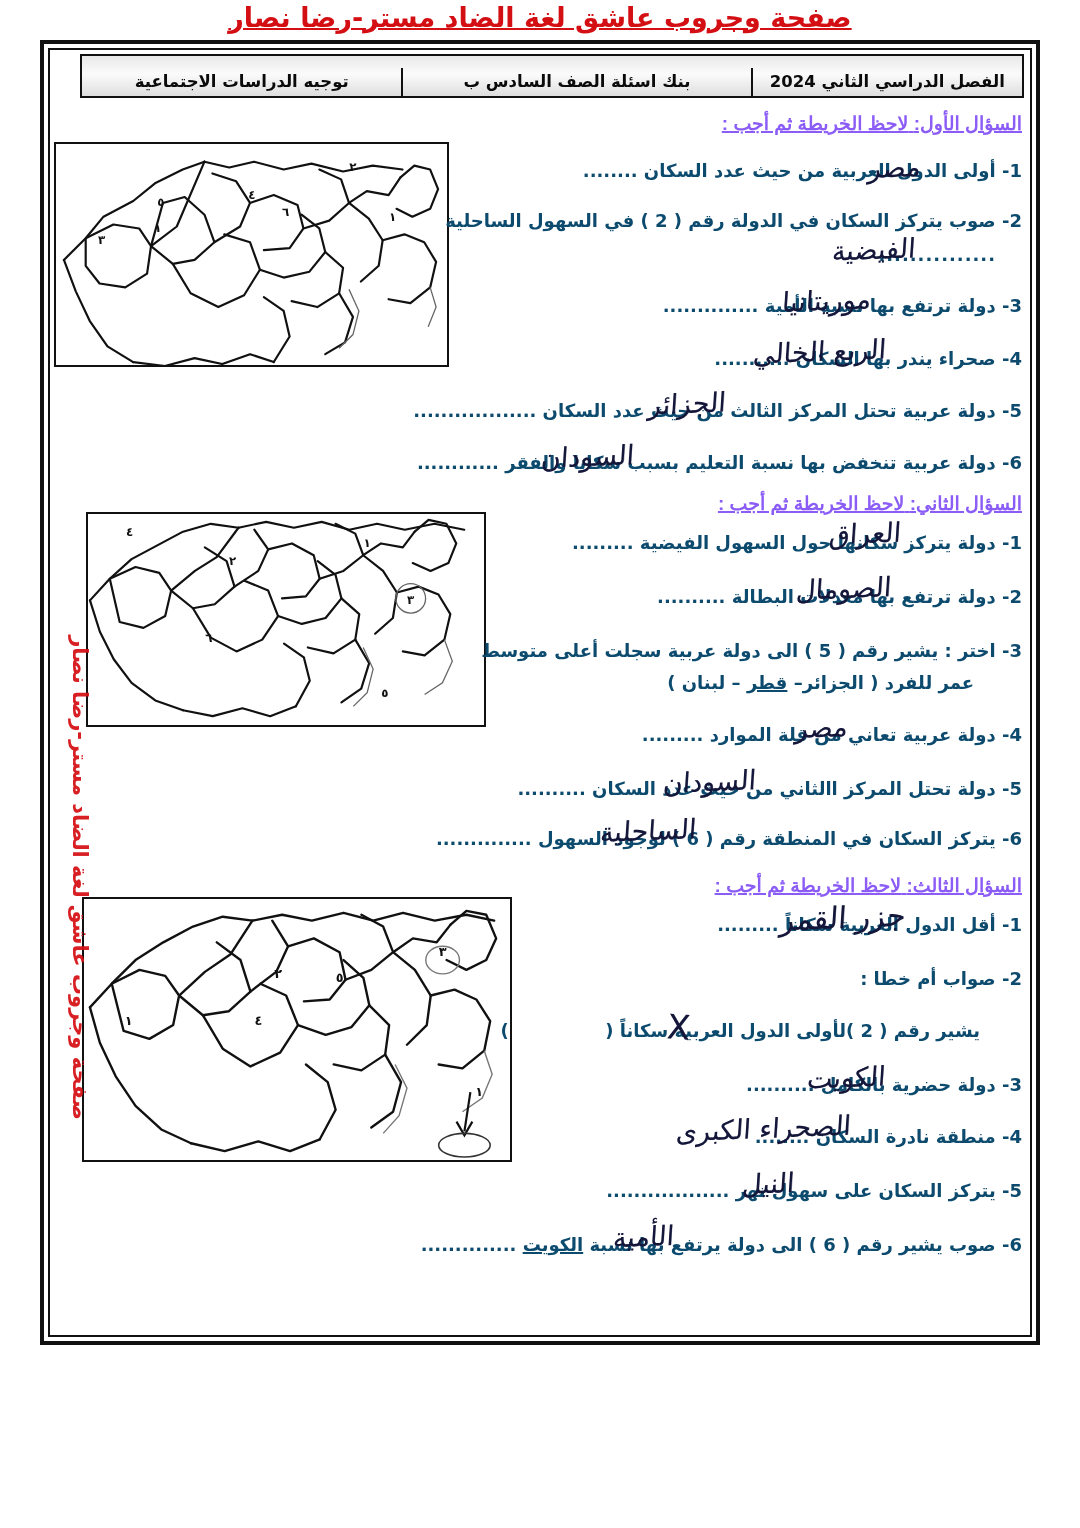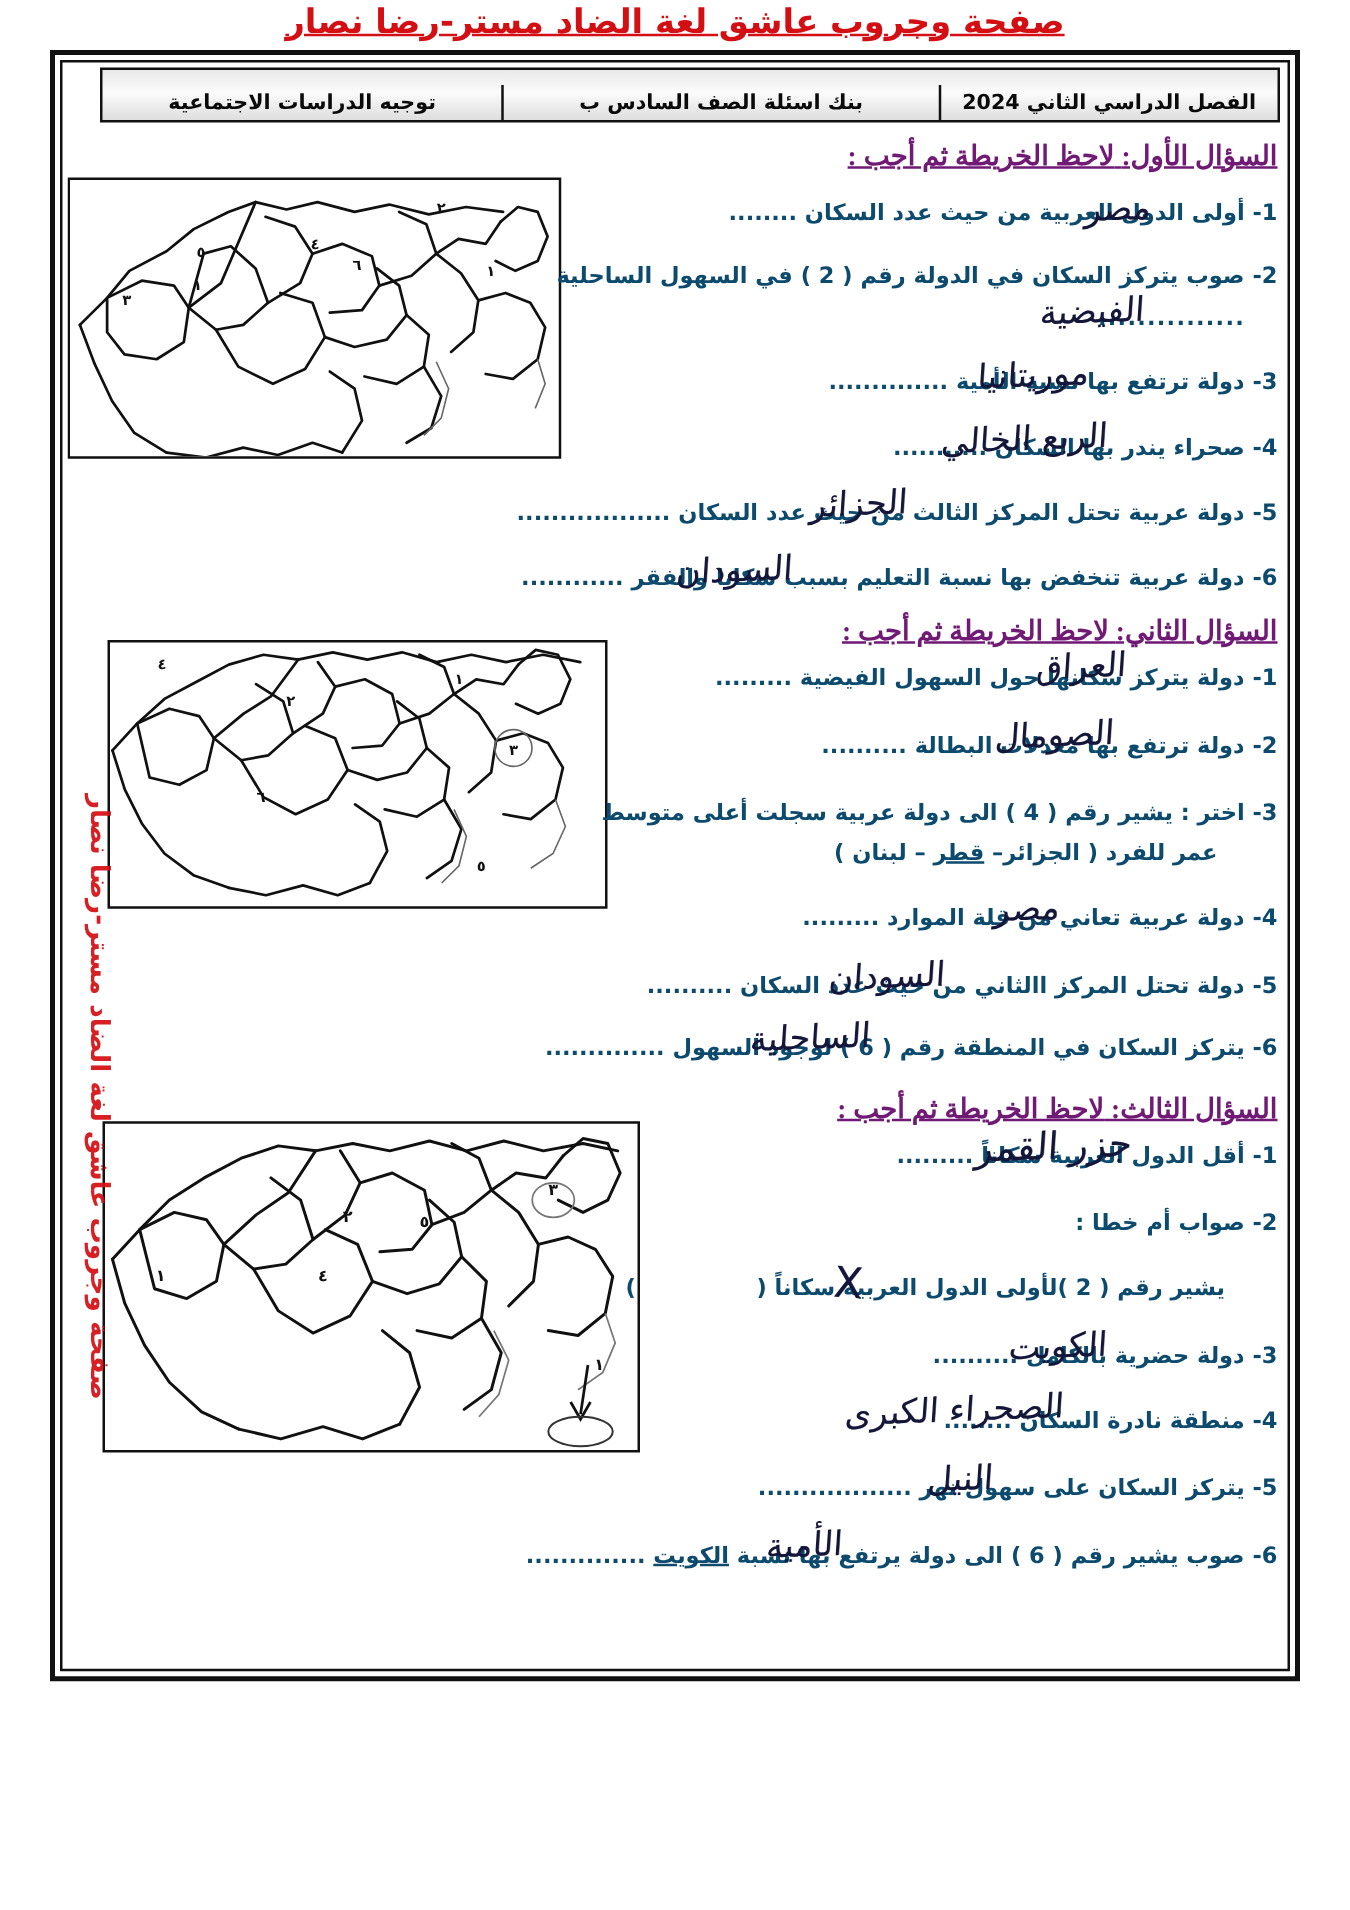--- a/index.html
+++ b/index.html
@@ -100,24 +100,24 @@
     margin-top: 12px;
   }
   .hdr-c1 { width: 272px; border-left: 2px solid #111; }
   .hdr-c2 { width: 350px; border-left: 2px solid #111; }
   .hdr-c3 { width: 320px; }
 
   
   .qhead {
     position: absolute;
     right: 4px;
-    font-family: Liberation Serif, serif;
+    font-family: Liberation Sans, sans-serif;
     font-weight: bold;
-    font-size: 22px;
-    color: #701a75;
+    font-size: 19px;
+    color: #8b5cf6;
     white-space: nowrap;
     direction: rtl;
     letter-spacing: -0.4px;
   }
   .qhead u { text-decoration: underline; text-decoration-thickness: 1.6px; }
 
   .qline {
     position: absolute;
     font-family: "DejaVu Sans", "Liberation Sans", sans-serif;
     font-weight: bold;
@@ -317,21 +317,21 @@
 
   <div class="qline" style="right:4px; top:534px;">
     <span>2-</span>
     <span>دولة ترتفع بها معدلات البطالة</span>
     <span class="dots">..........</span>
   </div>
   <div class="ink" style="right:135px; top:521px;">الصومال</div>
 
   <div class="qline" style="right:4px; top:588px;">
     <span>3-</span>
-    <span>اختر : يشير رقم ( 4 ) الى دولة عربية سجلت أعلى متوسط</span>
+    <span>اختر : يشير رقم ( 5 ) الى دولة عربية سجلت أعلى متوسط</span>
   </div>
   <div class="qline" style="right:52px; top:620px;">
     <span>عمر للفرد  (  الجزائر–</span>
     <u>قطر</u>
     <span>– لبنان )</span>
   </div>
 
   <div class="qline" style="right:4px; top:672px;">
     <span>4-</span>
     <span>دولة عربية تعاني من قلة الموارد</span>

